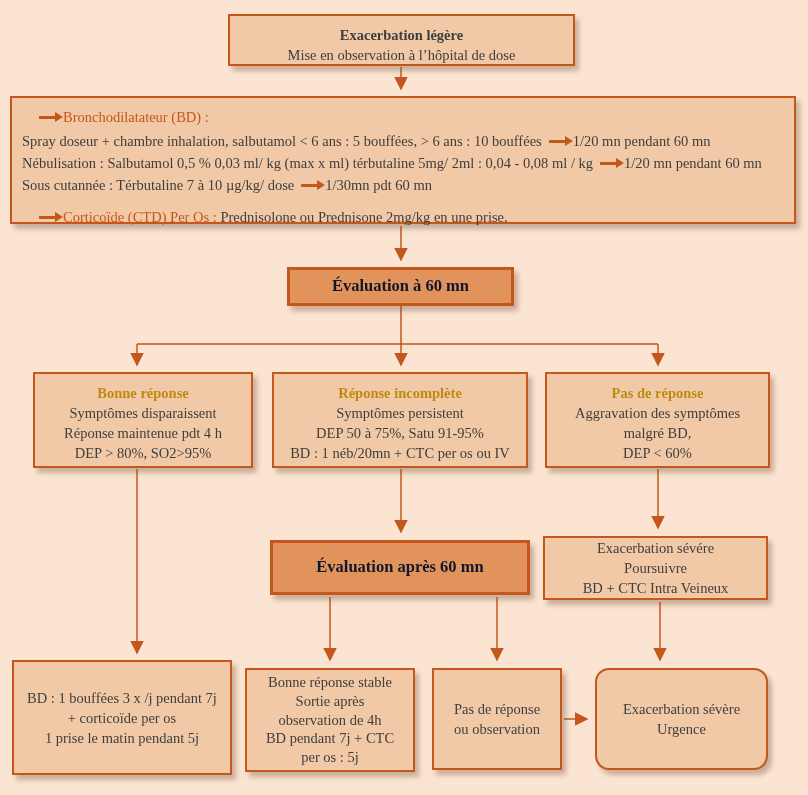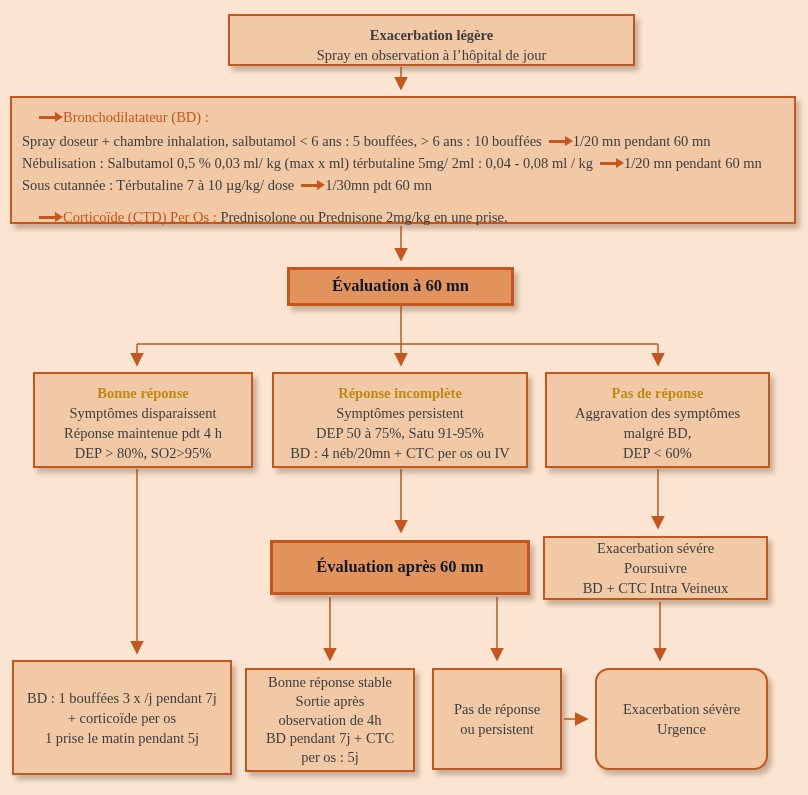--- a/index.html
+++ b/index.html
@@ -72,23 +72,23 @@
     <line x1="658" y1="344" x2="658" y2="365" stroke="#c4571c" stroke-width="1.5" marker-end="url(#ah)"></line>
     <line x1="137" y1="469" x2="137" y2="653" stroke="#c4571c" stroke-width="1.5" marker-end="url(#ah)"></line>
     <line x1="401" y1="469" x2="401" y2="532" stroke="#c4571c" stroke-width="1.5" marker-end="url(#ah)"></line>
     <line x1="658" y1="469" x2="658" y2="528" stroke="#c4571c" stroke-width="1.5" marker-end="url(#ah)"></line>
     <line x1="330" y1="597" x2="330" y2="660" stroke="#c4571c" stroke-width="1.5" marker-end="url(#ah)"></line>
     <line x1="497" y1="597" x2="497" y2="660" stroke="#c4571c" stroke-width="1.5" marker-end="url(#ah)"></line>
     <line x1="660" y1="602" x2="660" y2="660" stroke="#c4571c" stroke-width="1.5" marker-end="url(#ah)"></line>
     <line x1="564" y1="719" x2="587" y2="719" stroke="#c4571c" stroke-width="1.5" marker-end="url(#ah)"></line>
   </svg>
 
-  <div class="box center pad-top" style="left:228px; top:14px; width:407px; height:52px;">
+  <div class="box center pad-top" style="left:228px; top:14px; width:347px; height:52px;">
     <div class="title">Exacerbation légère</div>
-    <div>Spray en observation à l’hôpital de jour</div>
+    <div>Mise en observation à l’hôpital de dose</div>
   </div>
 
   <div class="box" style="left:10px; top:96px; width:786px; height:128px; padding:4px 10px;">
     <div class="treatment-line head-line">
       <span class="iarrow"></span><span class="orange-text">Bronchodilatateur (BD) :</span>
     </div>
     <div class="treatment-line">
       <span>Spray doseur + chambre inhalation, salbutamol &lt; 6 ans : 5 bouffées, &gt; 6 ans : 10 bouffées</span><span class="iarrow"></span><span>1/20 mn pendant 60 mn</span>
     </div>
     <div class="treatment-line">
@@ -111,21 +111,21 @@
     <div class="gold">Bonne réponse</div>
     <div>Symptômes disparaissent</div>
     <div>Réponse maintenue pdt 4 h</div>
     <div>DEP &gt; 80%, SO2&gt;95%</div>
   </div>
 
   <div class="box center pad-top" style="left:272px; top:372px; width:256px; height:96px;">
     <div class="gold">Réponse incomplète</div>
     <div>Symptômes persistent</div>
     <div>DEP 50 à 75%, Satu 91-95%</div>
-    <div>BD : 4 néb/20mn + CTC per os ou IV</div>
+    <div>BD : 1 néb/20mn + CTC per os ou IV</div>
   </div>
 
   <div class="box center pad-top" style="left:545px; top:372px; width:225px; height:96px;">
     <div class="gold">Pas de  réponse</div>
     <div>Aggravation des symptômes</div>
     <div>malgré BD,</div>
     <div>DEP &lt; 60%</div>
   </div>
 
   <div class="box eval-box" style="left:270px; top:540px; width:260px; height:55px;">
@@ -147,21 +147,21 @@
   <div class="box center vcenter" style="left:245px; top:668px; width:170px; height:104px; line-height:1.3;">
     <div>Bonne réponse stable</div>
     <div>Sortie après</div>
     <div>observation de 4h</div>
     <div>BD pendant 7j + CTC</div>
     <div>per os : 5j</div>
   </div>
 
   <div class="box center vcenter" style="left:432px; top:668px; width:130px; height:102px;">
     <div>Pas de réponse</div>
-    <div>ou  persistent</div>
+    <div>ou  observation</div>
   </div>
 
   <div class="box center vcenter" style="left:595px; top:668px; width:173px; height:102px;border-radius:14px;">
     <div>Exacerbation sévère</div>
     <div>Urgence</div>
   </div>
 
 </div>
 
 </body></html>

